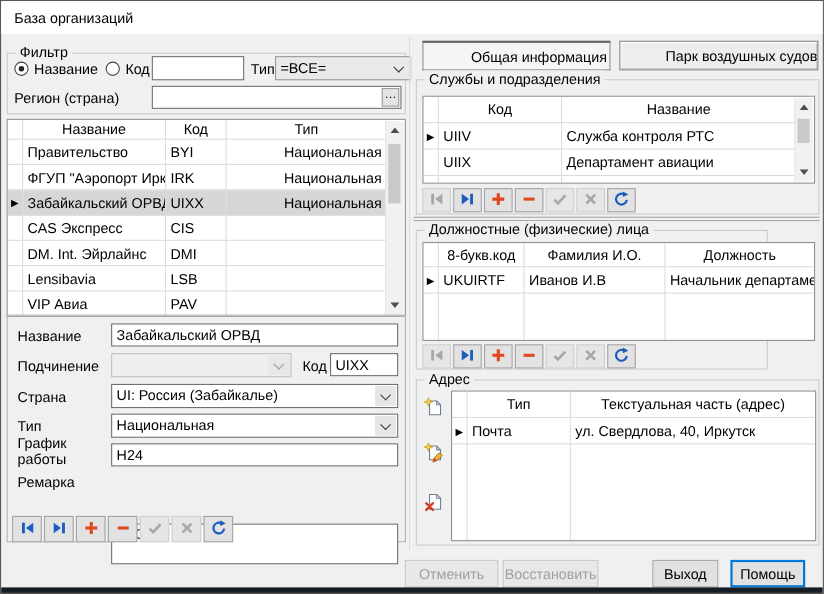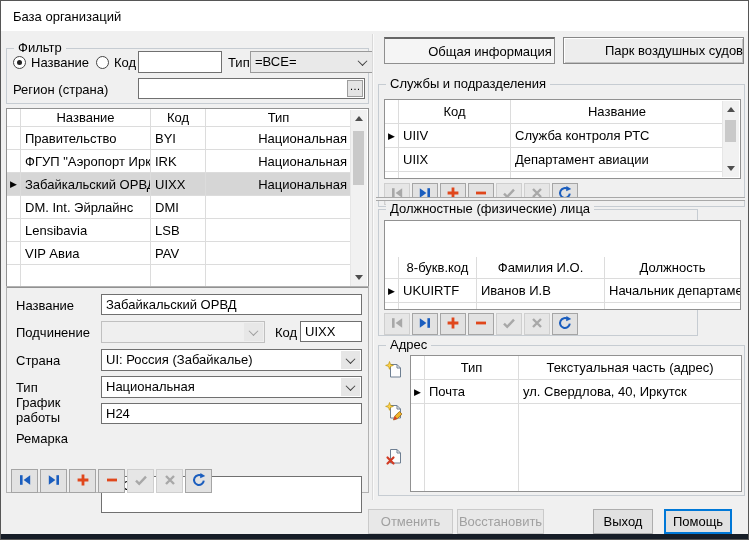--- a/index.html
+++ b/index.html
@@ -48,21 +48,21 @@
   
   #org-grid .thead{height:18px;} #org-grid .trow{height:23px;}
   #org-grid .c-name{width:130px;flex:0 0 auto;}
   #org-grid .c-code{width:55px;flex:0 0 auto;}
   #org-grid .c-type{width:146px;flex:0 0 auto;border-right:none;justify-content:flex-end;padding-right:5px;}
   
   #sv-grid .thead{height:24px;} #sv-grid .trow{height:24px;}
   #sv-grid .c-code{width:112px;flex:0 0 auto;}
   #sv-grid .c-name{flex:1 1 auto;border-right:none;}
   
-  #of-grid .thead{height:22px;margin-top:36px;} #of-grid .trow{height:24px;}
+  #of-grid .thead{height:22px;} #of-grid .trow{height:24px;}
   #of-grid .c-1{width:78px;flex:0 0 auto;}
   #of-grid .c-2{width:128px;flex:0 0 auto;}
   #of-grid .c-3{flex:1 1 auto;border-right:none;}
   
   #ad-grid .thead{height:24px;} #ad-grid .trow{height:24px;}
   #ad-grid .c-1{width:94px;flex:0 0 auto;}
   #ad-grid .c-2{flex:1 1 auto;border-right:none;}
 
   
   .vscroll{position:absolute;top:1px;right:1px;bottom:1px;width:17px;background:#f1f1f1;border-left:1px solid #e6e6e6;}
@@ -148,20 +148,26 @@
           <div class="cell c-type">Национальная</div>
         </div>
         <div class="trow sel">
           <div class="cell c-ind">▶</div>
           <div class="cell c-name">Забайкальский ОРВД</div>
           <div class="cell c-code">UIXX</div>
           <div class="cell c-type">Национальная</div>
         </div>
         <div class="trow">
           <div class="cell c-ind"></div>
+          <div class="cell c-name">CAS Экспресс</div>
+          <div class="cell c-code">CIS</div>
+          <div class="cell c-type"></div>
+        </div>
+        <div class="trow">
+          <div class="cell c-ind"></div>
           <div class="cell c-name">DM. Int. Эйрлайнс</div>
           <div class="cell c-code">DMI</div>
           <div class="cell c-type"></div>
         </div>
         <div class="trow">
           <div class="cell c-ind"></div>
           <div class="cell c-name">Lensibavia</div>
           <div class="cell c-code">LSB</div>
           <div class="cell c-type"></div>
         </div>
@@ -269,21 +275,21 @@
 
   <div class="vsep" style="left:371px;top:33px;height:466px;"></div>
 
   <div class="tab active" style="left:383px;top:36px;width:171px;">
     <span>Общая информация</span>
   </div>
   <div class="tab inactive" style="left:562px;top:36px;width:181px;">
     <span>Парк воздушных судов</span>
   </div>
 
-  <div class="group" style="left:377px;top:71px;width:367px;height:123px;margin-top:12px;">
+  <div class="group" style="left:377px;top:71px;width:367px;height:123px;">
     <span class="grouplabel">Службы и подразделения</span>
     <div class="tbl hasScroll" id="sv-grid" style="left:5px;top:14px;width:357px;height:80px;">
       <div class="thead">
         <div class="cell c-ind"></div>
         <div class="cell c-code">Код</div>
         <div class="cell c-name">Название</div>
       </div>
       <div class="tbody">
           <div class="trow">
             <div class="cell c-ind">▶</div>

